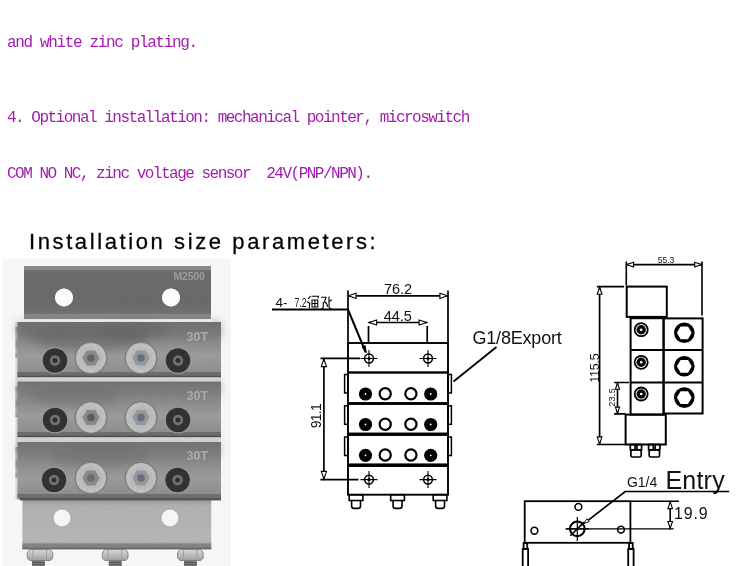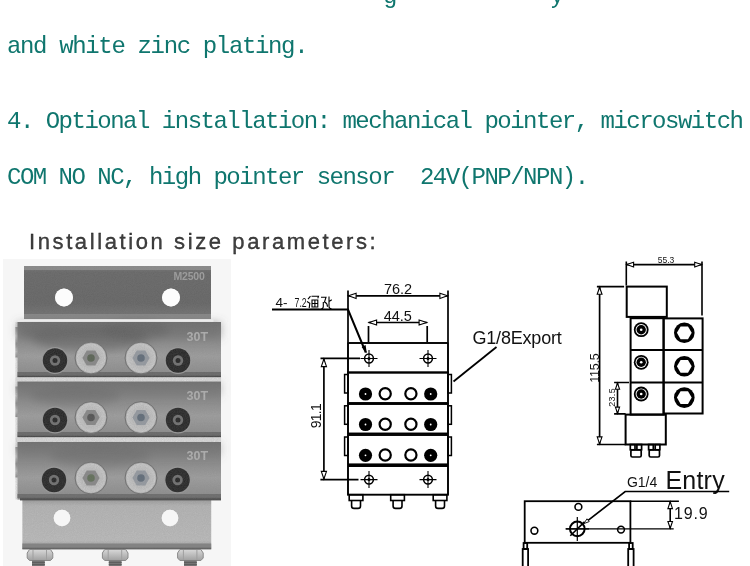--- a/index.html
+++ b/index.html
@@ -1,27 +1,27 @@
 <!DOCTYPE html>
 <html><head>
 <meta charset="utf-8">
 <style>
 html,body{margin:0;padding:0;width:750px;height:566px;background:#fff;overflow:hidden}
 body{position:relative;font-family:"Liberation Sans",sans-serif}
-.mono{position:absolute;font-family:"Liberation Mono",monospace;font-size:24px;letter-spacing:-1.5px;color:#0f766e;white-space:pre;line-height:1}
-.hd{position:absolute;font-family:"Liberation Sans",sans-serif;font-size:22px;color:#404040;white-space:pre;line-height:1;letter-spacing:2.6px;-webkit-text-stroke:0.3px #151515}
+.mono{position:absolute;font-family:"Liberation Mono",monospace;font-size:16px;letter-spacing:-1.5px;color:#a21caf;white-space:pre;line-height:1}
+.hd{position:absolute;font-family:"Liberation Sans",sans-serif;font-size:22px;color:#000000;white-space:pre;line-height:1;letter-spacing:2.6px;-webkit-text-stroke:0.3px #151515}
 svg{position:absolute;left:0;top:0}
 </style>
 </head>
 <body>
 <div class="mono" style="left:383px;top:-15px">g</div>
 <div class="mono" style="left:550px;top:-15px">y</div>
 <div class="mono" id="l2" style="left:7px;top:34.7px;letter-spacing:-1.35px">and white zinc plating.</div>
 <div class="mono" id="l3" style="left:7px;top:110px">4. Optional installation: mechanical pointer, microswitch</div>
-<div class="mono" id="l4" style="left:7px;top:165.5px">COM NO NC, high pointer sensor  24V(PNP/NPN).</div>
+<div class="mono" id="l4" style="left:7px;top:165.5px">COM NO NC, zinc voltage sensor  24V(PNP/NPN).</div>
 <div class="hd" id="hd" style="left:29px;top:231px">Installation size parameters:</div>
 <svg width="750" height="566" viewBox="0 0 750 566">
 <defs>
 <filter id="blur4" x="-30%" y="-30%" width="160%" height="160%">
         <feGaussianBlur stdDeviation="4"></feGaussianBlur>
       </filter>
 <filter id="noise" x="0%" y="0%" width="100%" height="100%">
 <feTurbulence type="fractalNoise" baseFrequency="0.9" numOctaves="2" result="n"></feTurbulence>
 <feColorMatrix in="n" type="matrix" values="0 0 0 0 0.22  0 0 0 0 0.22  0 0 0 0 0.22  0.55 0.55 0.55 0 0"></feColorMatrix>
 <feComposite operator="in" in2="SourceGraphic"></feComposite>

